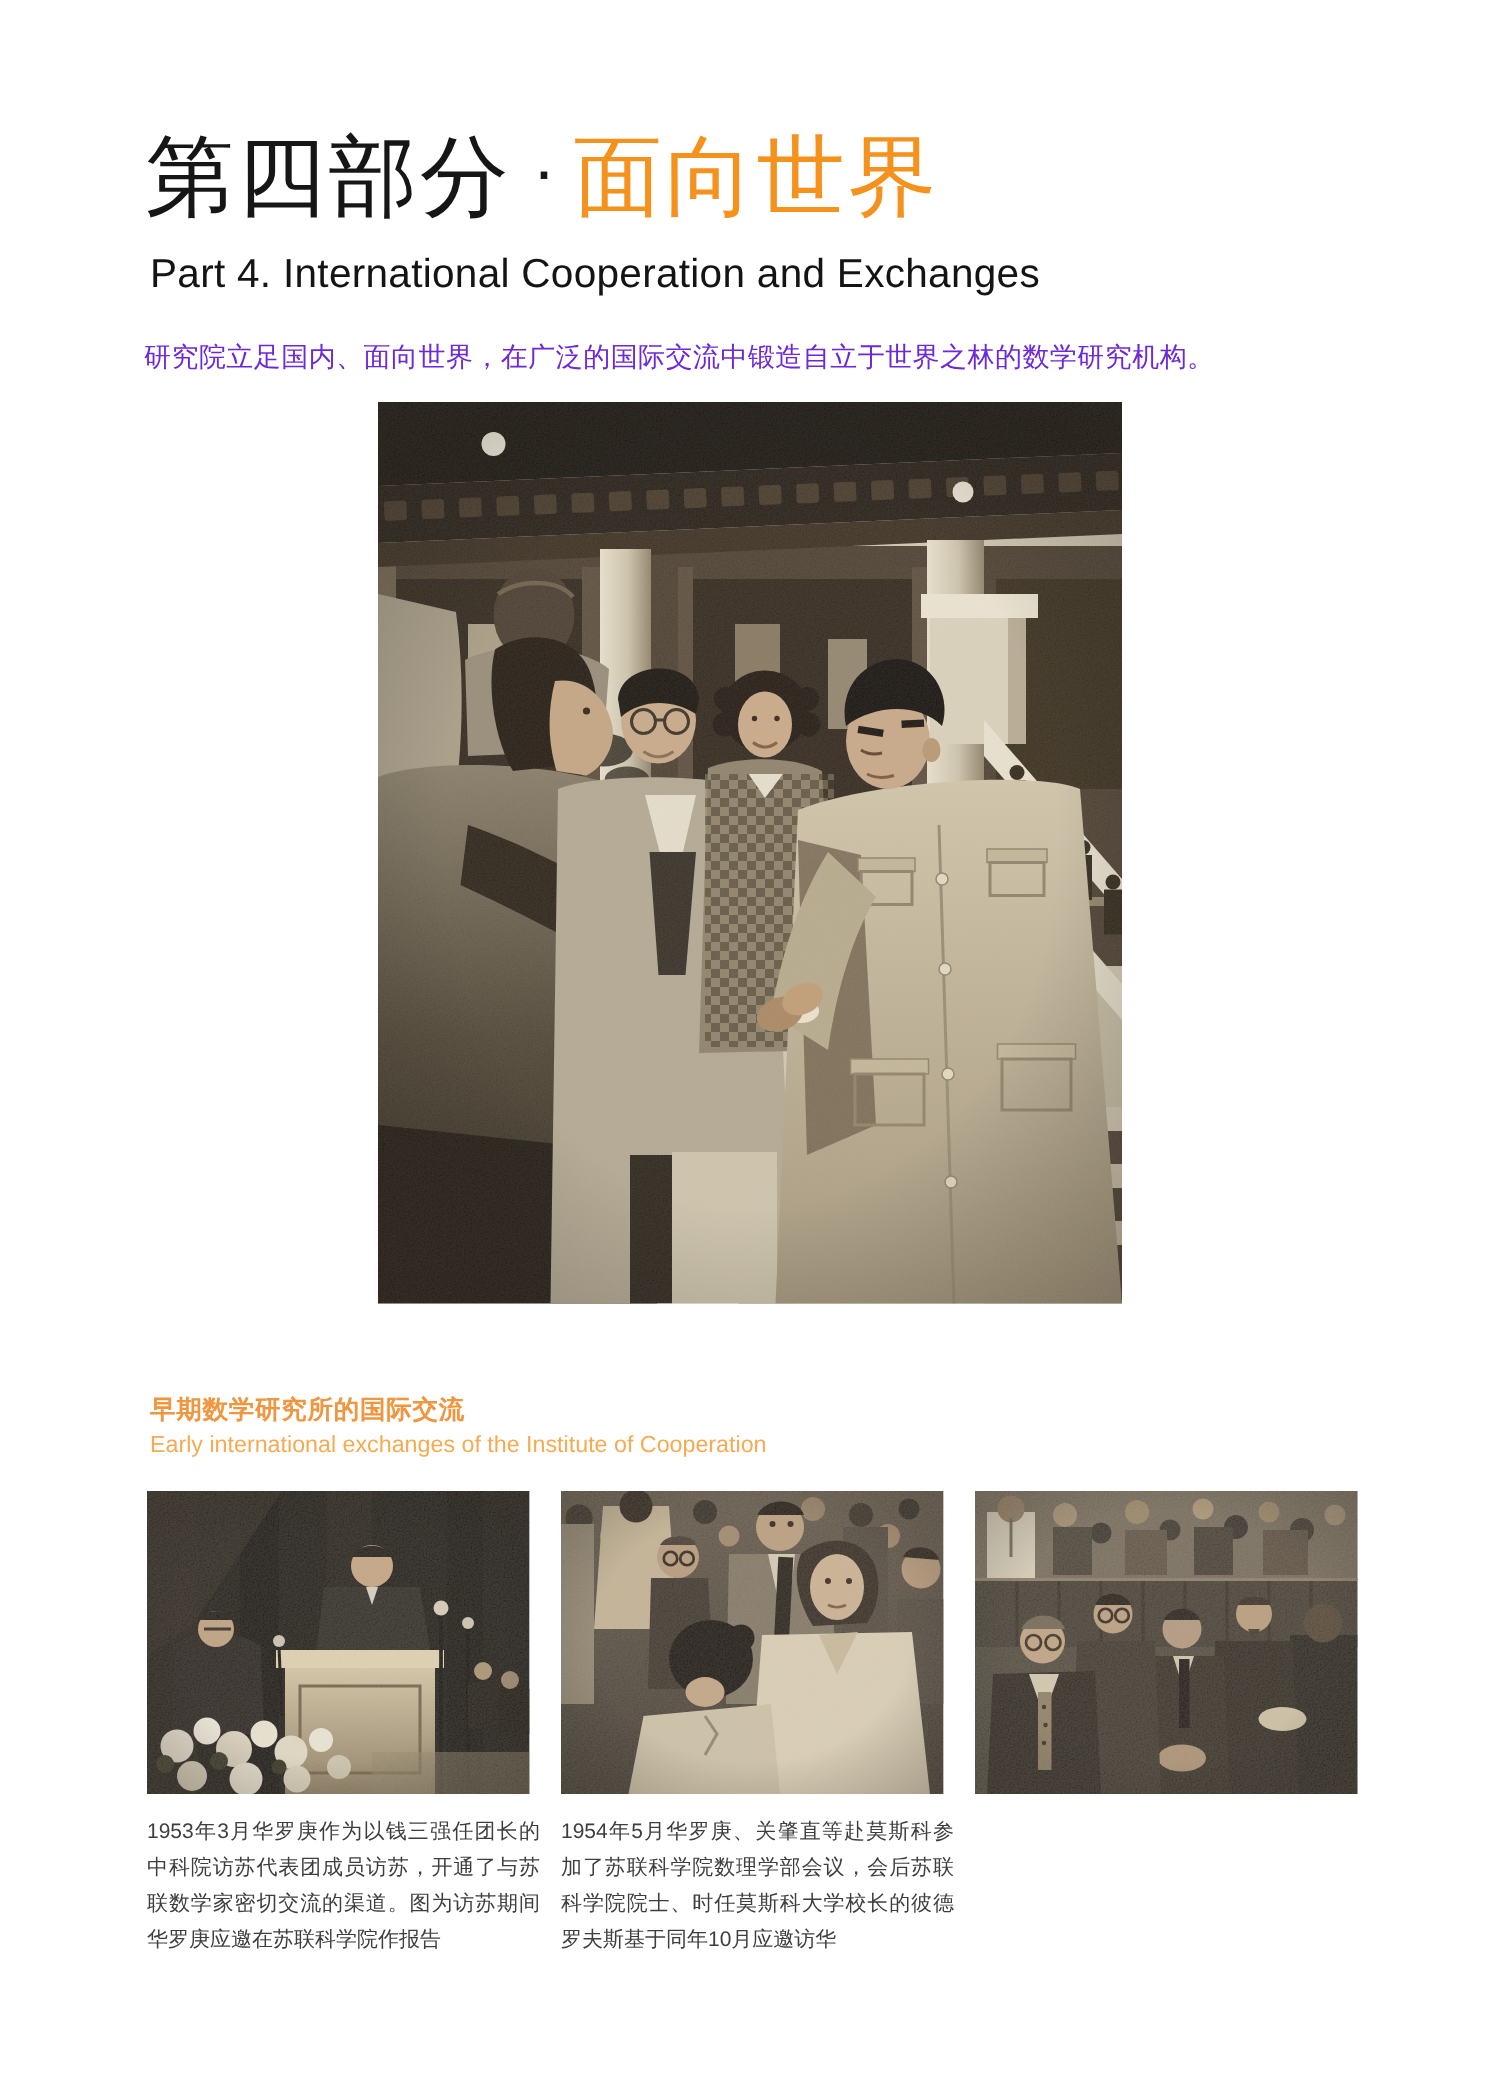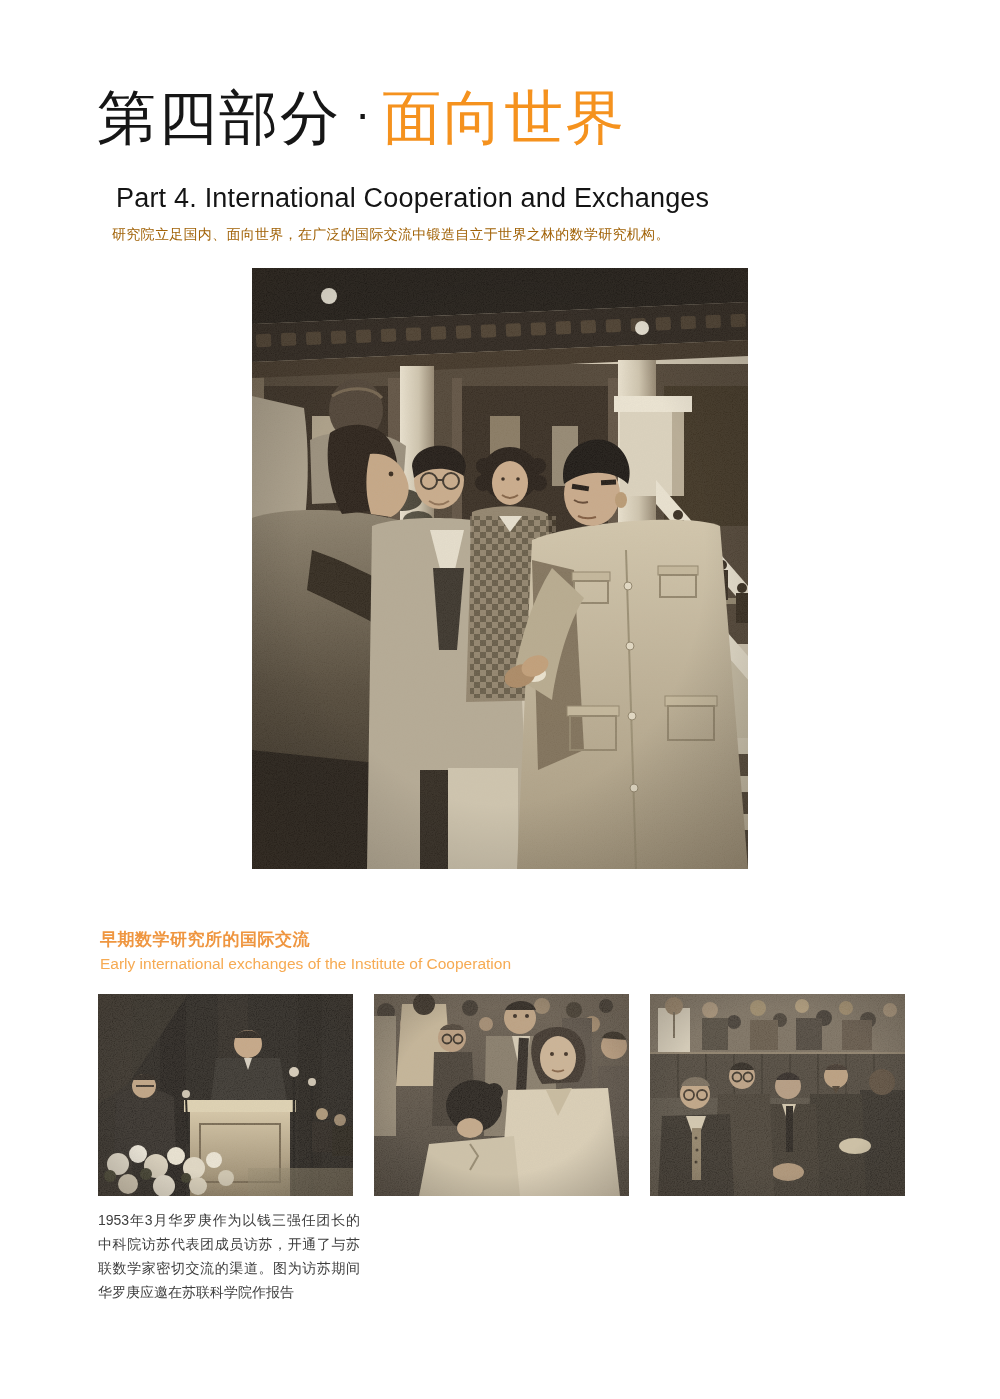--- a/index.html
+++ b/index.html
@@ -8,26 +8,26 @@
     font-family:"Liberation Sans","DejaVu Sans",sans-serif;
   }
   .title{
     position:absolute;left:97px;top:86px;margin:0;
     font-size:59px;font-weight:500;color:#161616;letter-spacing:2px;line-height:1.1;
     white-space:nowrap;
   }
   .title .dot{font-size:46px;vertical-align:9px;margin:0 10px 0 14px;color:#161616;}
   .title .accent{color:#F5921E;}
   .subtitle{
-    position:absolute;left:100px;top:167px;margin:16px;
+    position:absolute;left:100px;top:167px;margin:0;
     font-size:27px;font-weight:400;color:#141414;letter-spacing:0.2px;white-space:nowrap;
   }
   .intro{
-    position:absolute;left:112px;top:226px;margin:0;
-    font-size:14px;color:#a16207;letter-spacing:0.3px;white-space:nowrap;
+    position:absolute;left:96px;top:226px;margin:0;
+    font-size:18px;color:#6d28d9;letter-spacing:0.3px;white-space:nowrap;
   }
   .main-figure{position:absolute;left:252px;top:268px;width:496px;height:601px;}
   .main-figure svg{display:block;}
   .section-heading{position:absolute;left:100px;top:928px;}
   .sh-zh{margin:0;font-size:17px;font-weight:700;color:#EF9640;letter-spacing:0.5px;}
   .sh-en{margin:4px 0 0 0;font-size:15.5px;font-weight:400;color:#F6AA52;}
   .gallery-item{position:absolute;top:994px;width:262px;}
   .gallery-item.g1{left:98px;}
   .gallery-item.g2{left:374px;}
   .gallery-item.g3{left:650px;}
@@ -348,20 +348,21 @@
       <polygon points="172,96 198,94 184,122" fill="#c9bb9d"></polygon>
 
       <ellipse cx="100" cy="112" rx="28" ry="26" fill="#0f0b08"></ellipse>
       <circle cx="120" cy="98" r="9" fill="#0f0b08"></circle>
       <ellipse cx="96" cy="134" rx="13" ry="10" fill="#c3a584"></ellipse>
       <path d="M55,150 L140,142 L146,202 L45,202 Z" fill="#cfc3a8"></path>
       <path d="M96,150 L104,162 L96,176" stroke="#8d8166" stroke-width="2" fill="none"></path>
       <rect width="255" height="202" fill="url(#vig)"></rect>
       <rect width="255" height="202" filter="url(#grain)" opacity="0.24"></rect>
     </svg>
+    <figcaption class="gcaption">1954年5月华罗庚、关肇直等赴莫斯科参加了苏联科学院数理学部会议，会后苏联科学院院士、时任莫斯科大学校长的彼德罗夫斯基于同年10月应邀访华</figcaption>
   </figure>
 
   <figure class="gallery-item g3" style="margin:0">
     <svg width="255" height="202" viewBox="0 0 255 202">
       <rect width="255" height="202" fill="#474036"></rect>
 
       <rect x="0" y="0" width="255" height="58" fill="#6e6354"></rect>
       <g>
         <circle cx="60" cy="16" r="8" fill="#a08a6f"></circle>
           <circle cx="84" cy="28" r="7" fill="#2e2822"></circle>

